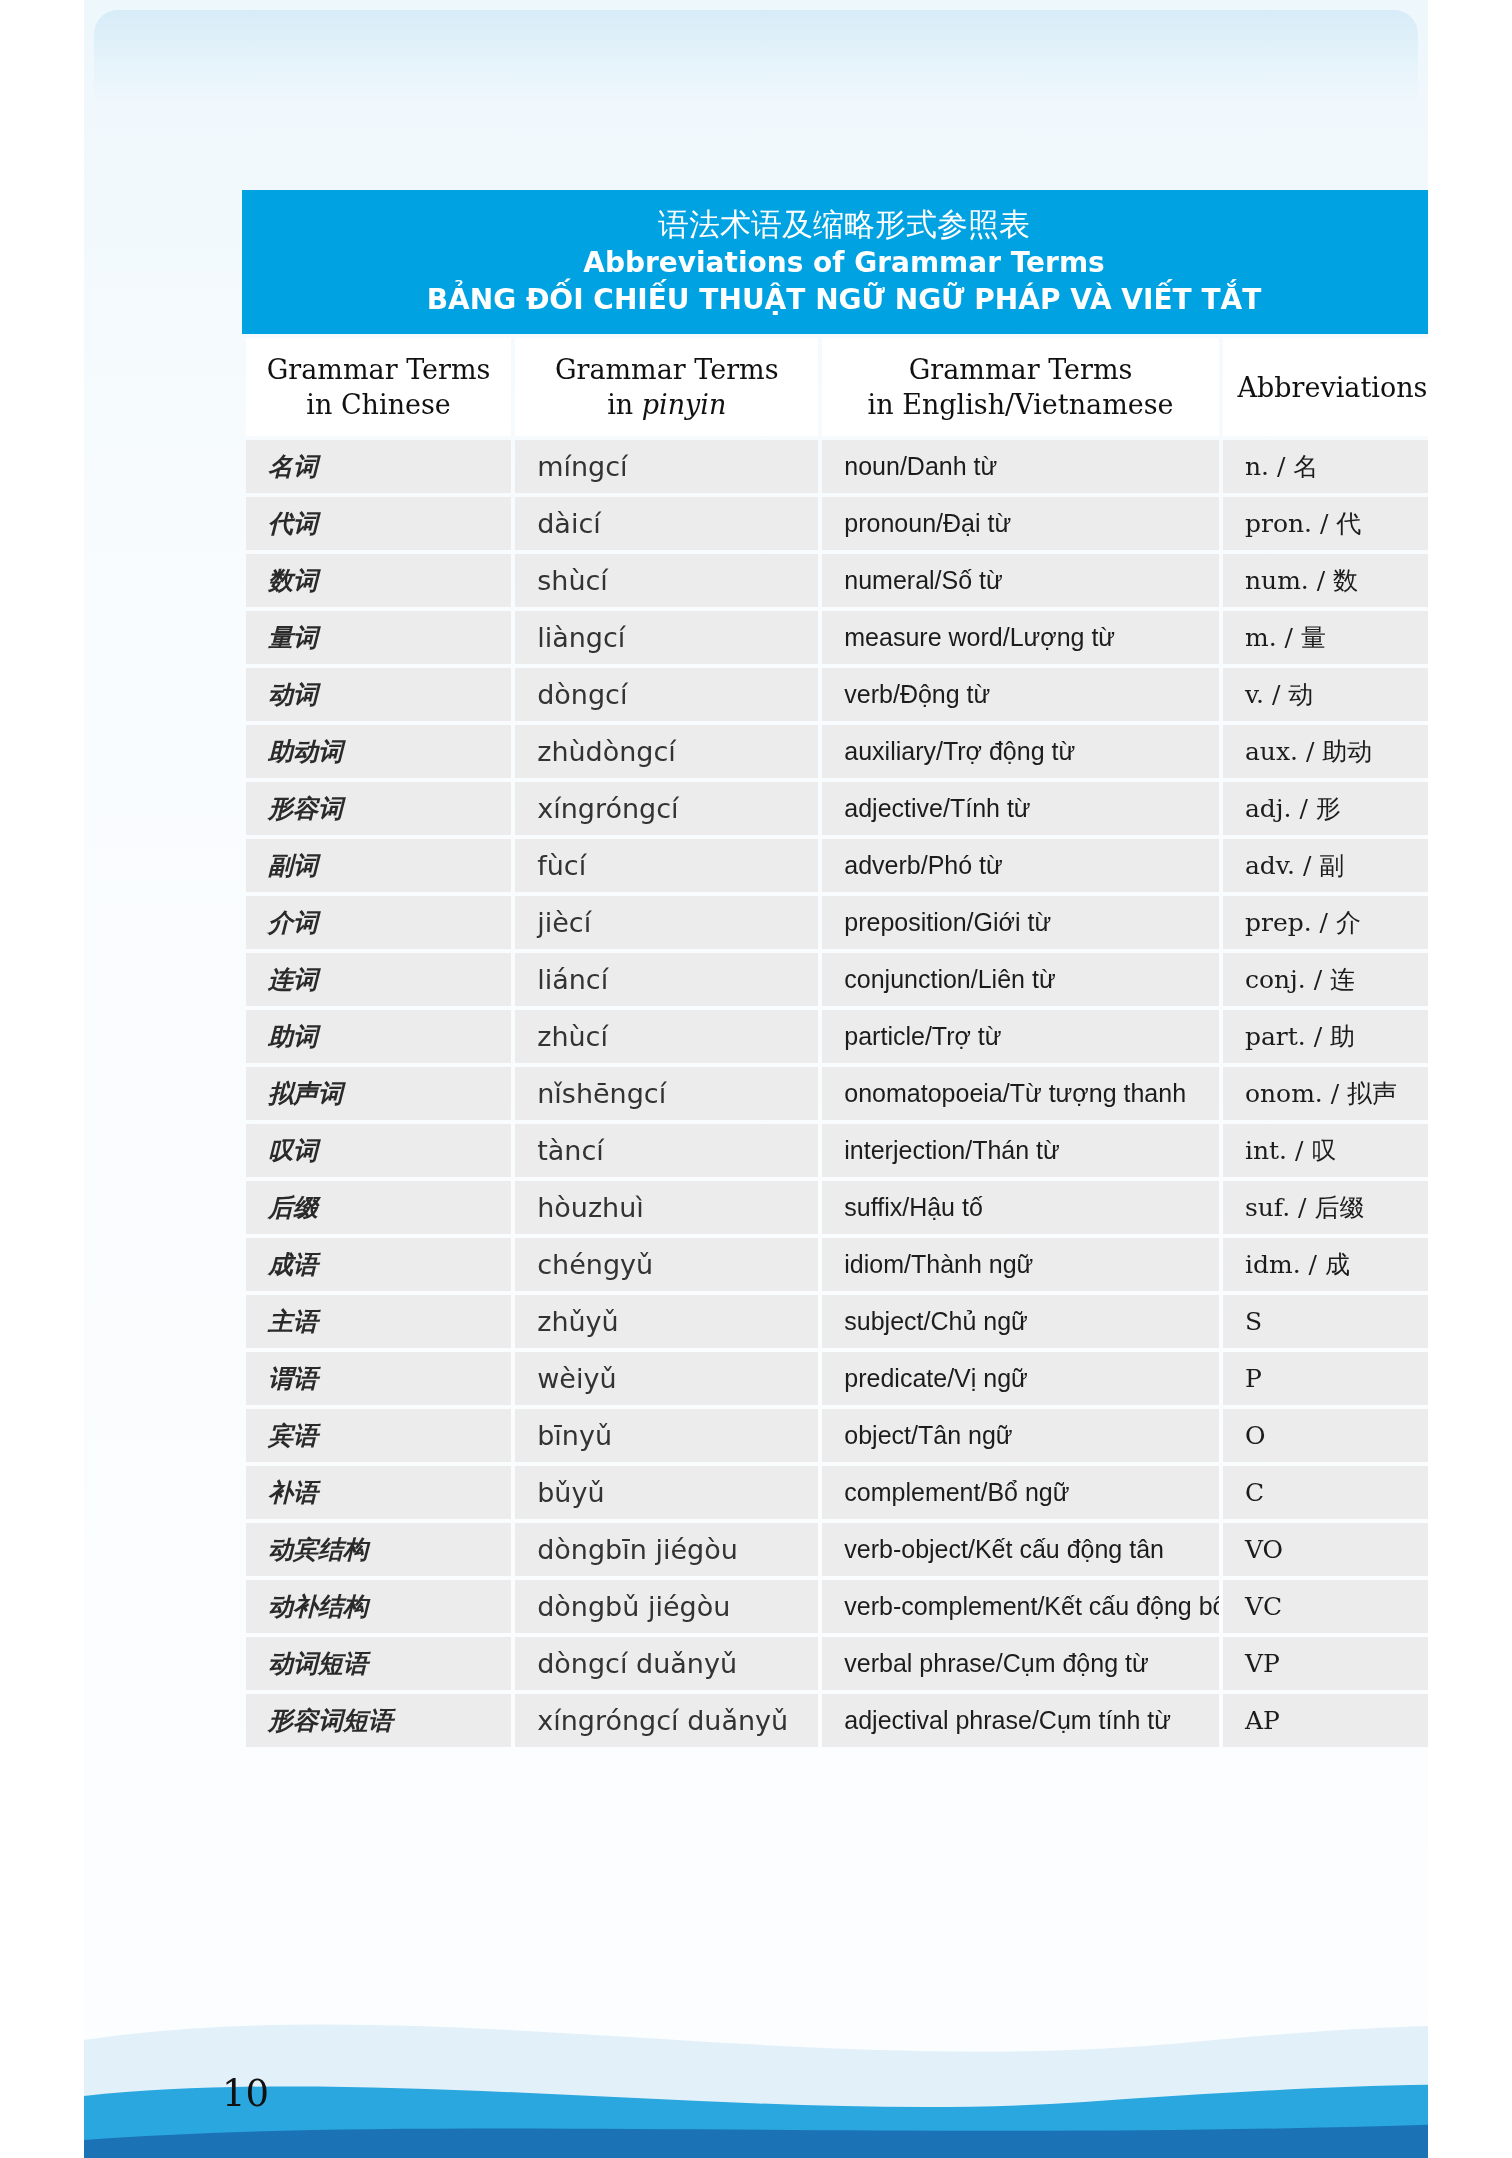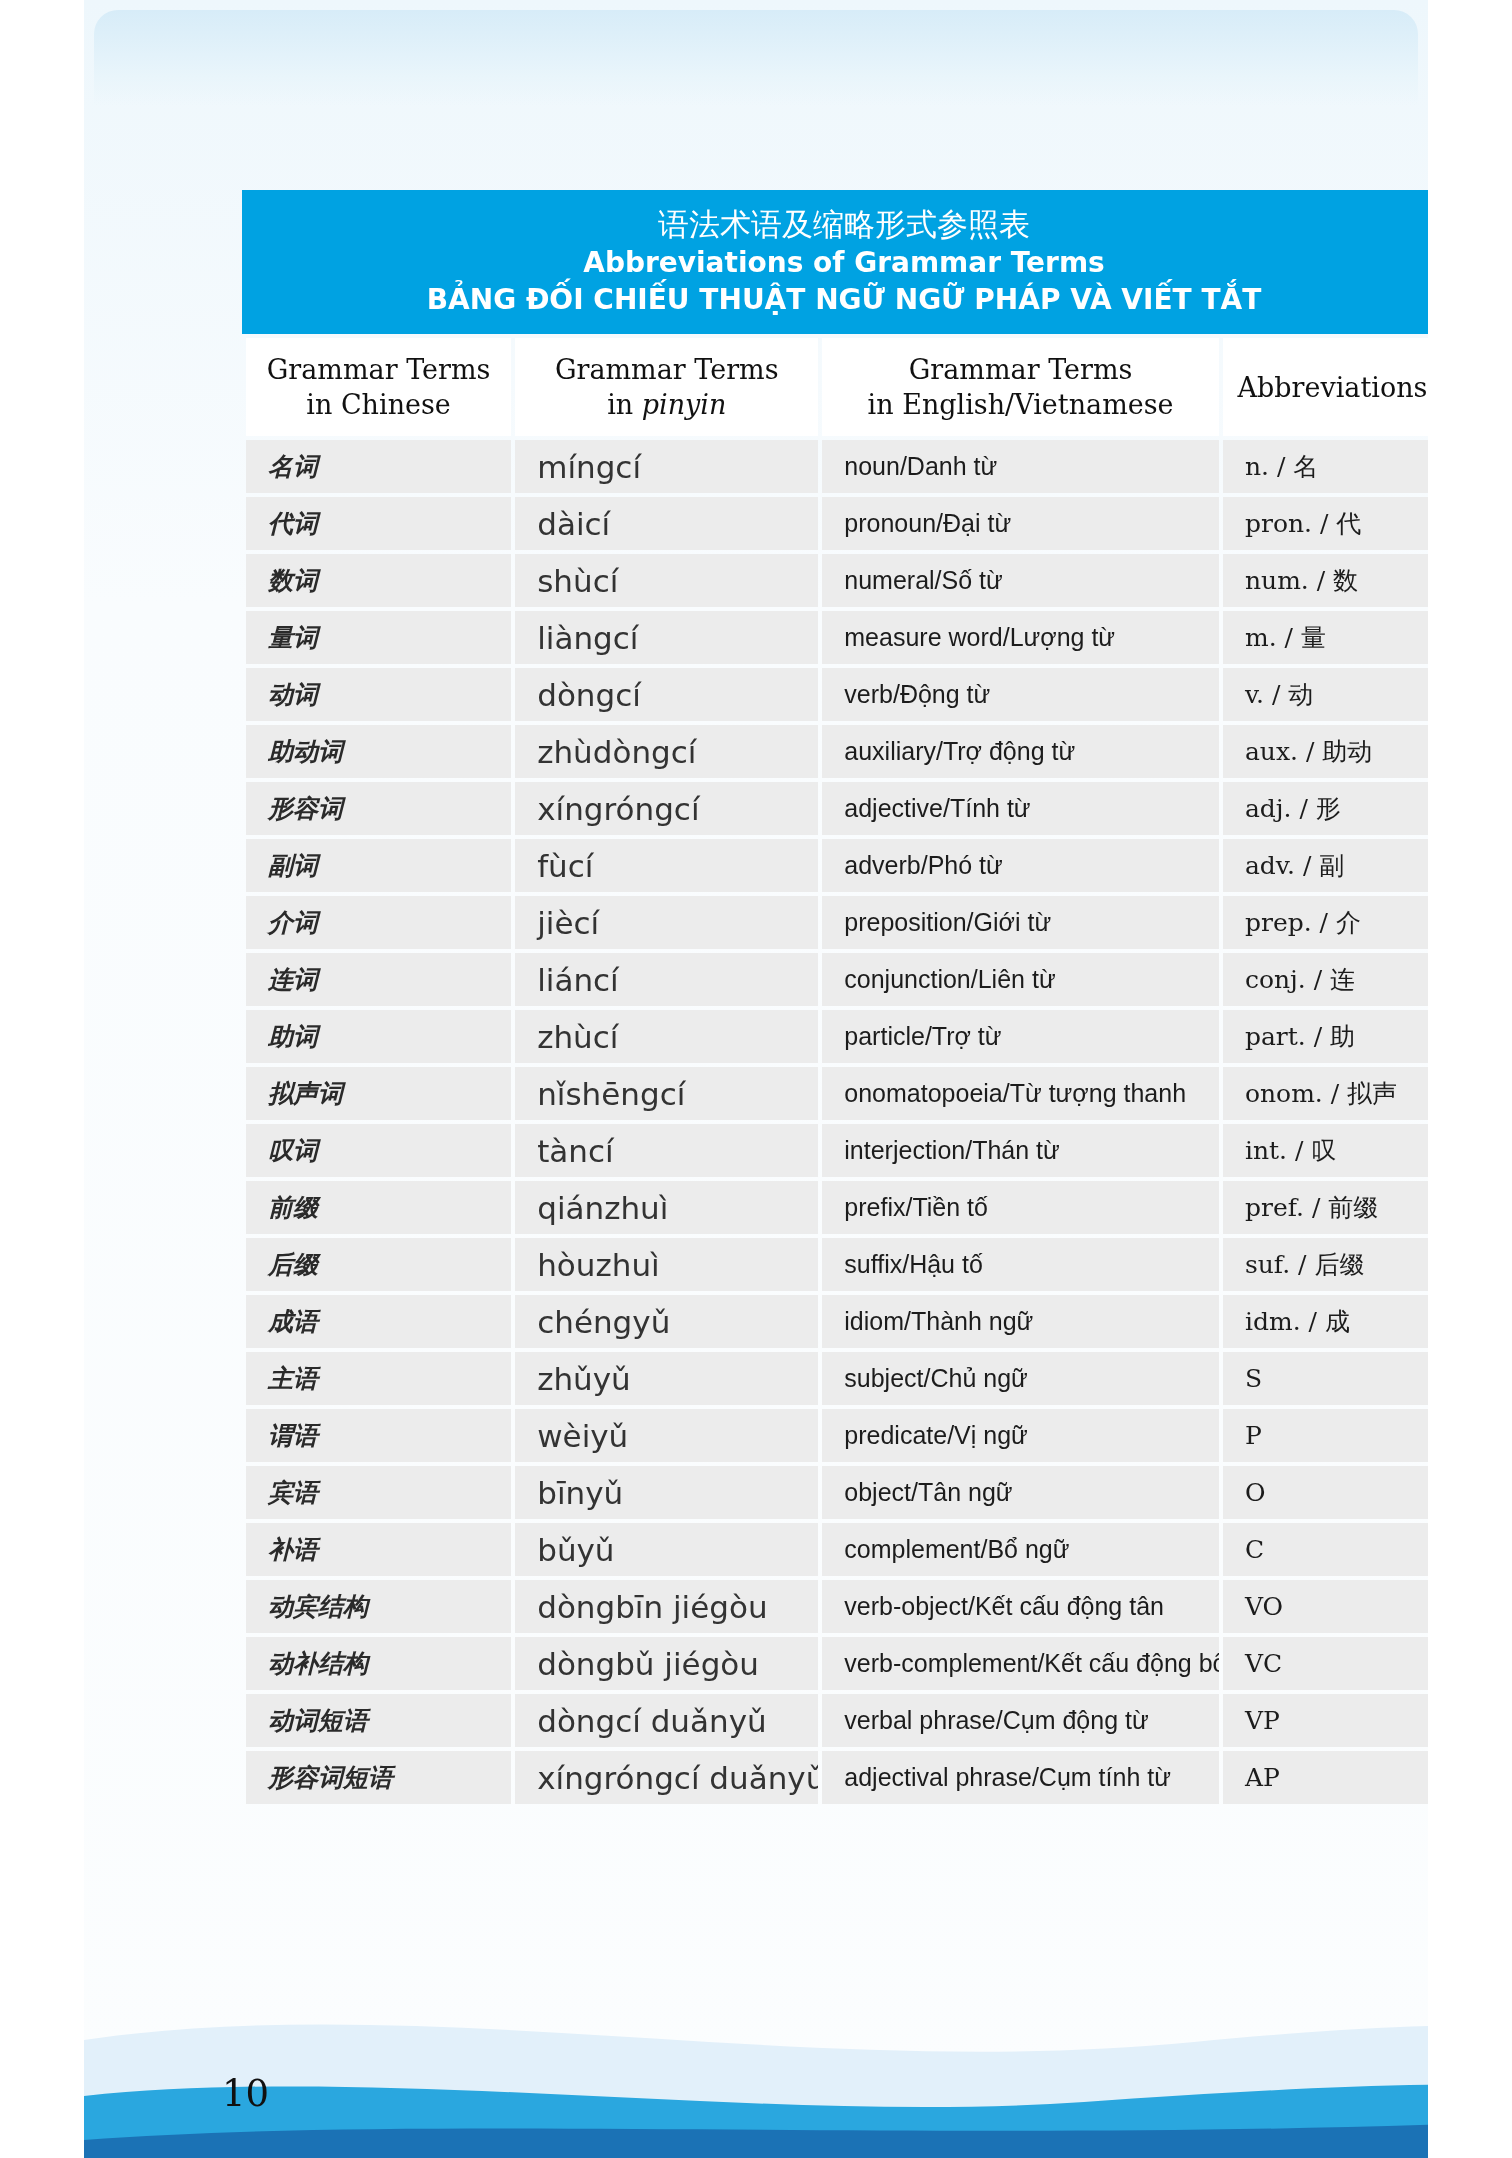--- a/index.html
+++ b/index.html
@@ -66,21 +66,21 @@
   }
   td.c-zh{
     font-family:"DejaVu Serif","Liberation Serif",serif;
     font-style:italic;
     font-size:25px;
     color:#2a2a2a;
     font-weight:bold;
   }
   td.c-py{
     font-family:"DejaVu Sans", sans-serif;
-    font-size:31px;
+    font-size:27px;
     color:#333333;
   }
   td.c-en{
     font-family:Liberation Sans, sans-serif;
     font-size:25px;
   }
   td.c-ab{
     font-family:"DejaVu Serif","Liberation Serif",serif;
     font-size:25px;
   }
@@ -219,26 +219,20 @@
       <td class="c-ab">onom. / 拟声</td>
     </tr>
 
     <tr>
       <td class="c-zh">叹词</td>
       <td class="c-py">tàncí</td>
       <td class="c-en">interjection/Thán từ</td>
       <td class="c-ab">int. / 叹</td>
     </tr>
 
-    <tr>
-      <td class="c-zh">前缀</td>
-      <td class="c-py">qiánzhuì</td>
-      <td class="c-en">prefix/Tiền tố</td>
-      <td class="c-ab">pref. / 前缀</td>
-    </tr>
 
     <tr>
       <td class="c-zh">后缀</td>
       <td class="c-py">hòuzhuì</td>
       <td class="c-en">suffix/Hậu tố</td>
       <td class="c-ab">suf. / 后缀</td>
     </tr>
 
     <tr>
       <td class="c-zh">成语</td>

